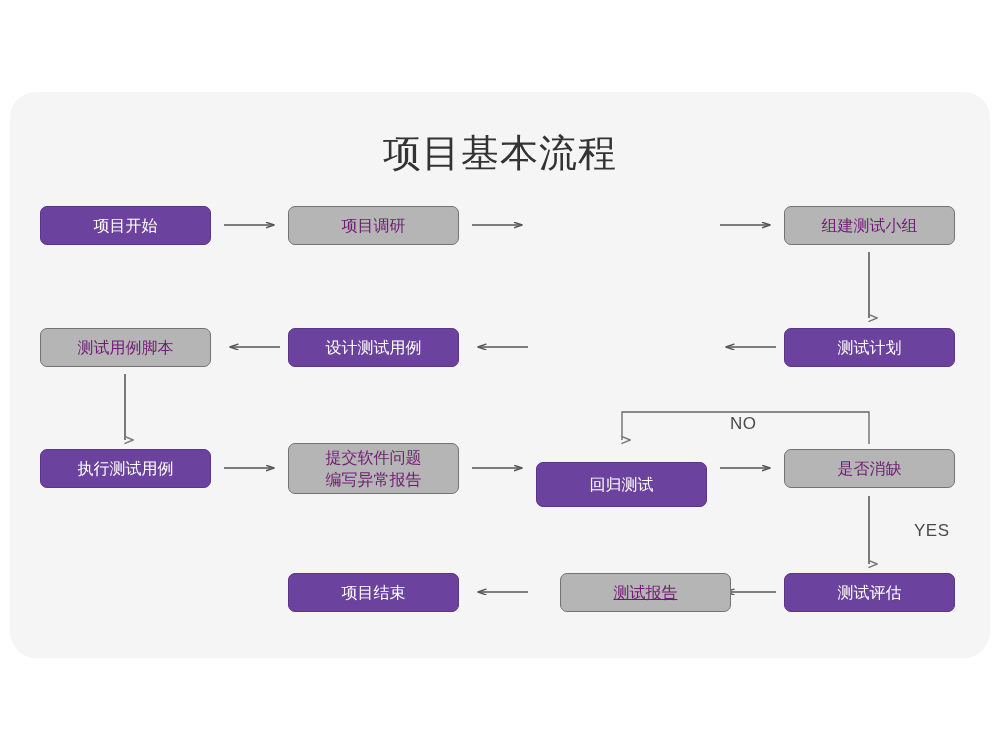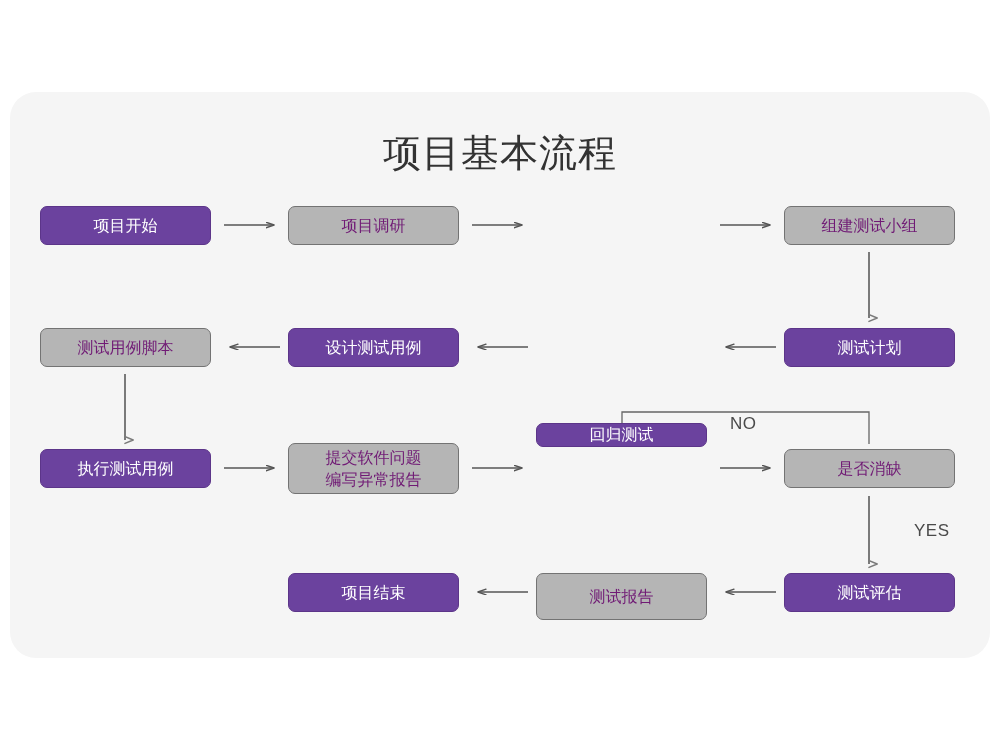--- a/index.html
+++ b/index.html
@@ -154,30 +154,30 @@
     <span class="node-label">测试计划</span>
   </div>
 
   <div class="node purple" style="left:40px;  top:449px; width:171px; height:39px;">
     <span class="node-label">执行测试用例</span>
   </div>
   <div class="node gray" style="left:288px; top:443px; width:171px; height:51px;">
     <span class="node-label">提交软件问题
 编写异常报告</span>
   </div>
-  <div class="node purple" style="left:536px; top:423px; width:171px; height:24px;">
+  <div class="node purple" style="left:536px; top:462px; width:171px; height:45px;">
     <span class="node-label">回归测试</span>
   </div>
   <div class="node gray" style="left:784px; top:449px; width:171px; height:39px;">
     <span class="node-label">是否消缺</span>
   </div>
 
   <div class="node purple" style="left:288px; top:573px; width:171px; height:39px;">
     <span class="node-label">项目结束</span>
   </div>
-  <div class="node gray" style="left:536px; top:573px; width:171px; height:47px;">
+  <div class="node gray" style="left:560px; top:573px; width:171px; height:39px;text-decoration:underline;">
     <span class="node-label">测试报告</span>
   </div>
   <div class="node purple" style="left:784px; top:573px; width:171px; height:39px;">
     <span class="node-label">测试评估</span>
   </div>
 
 </div>
 
 </body></html>

